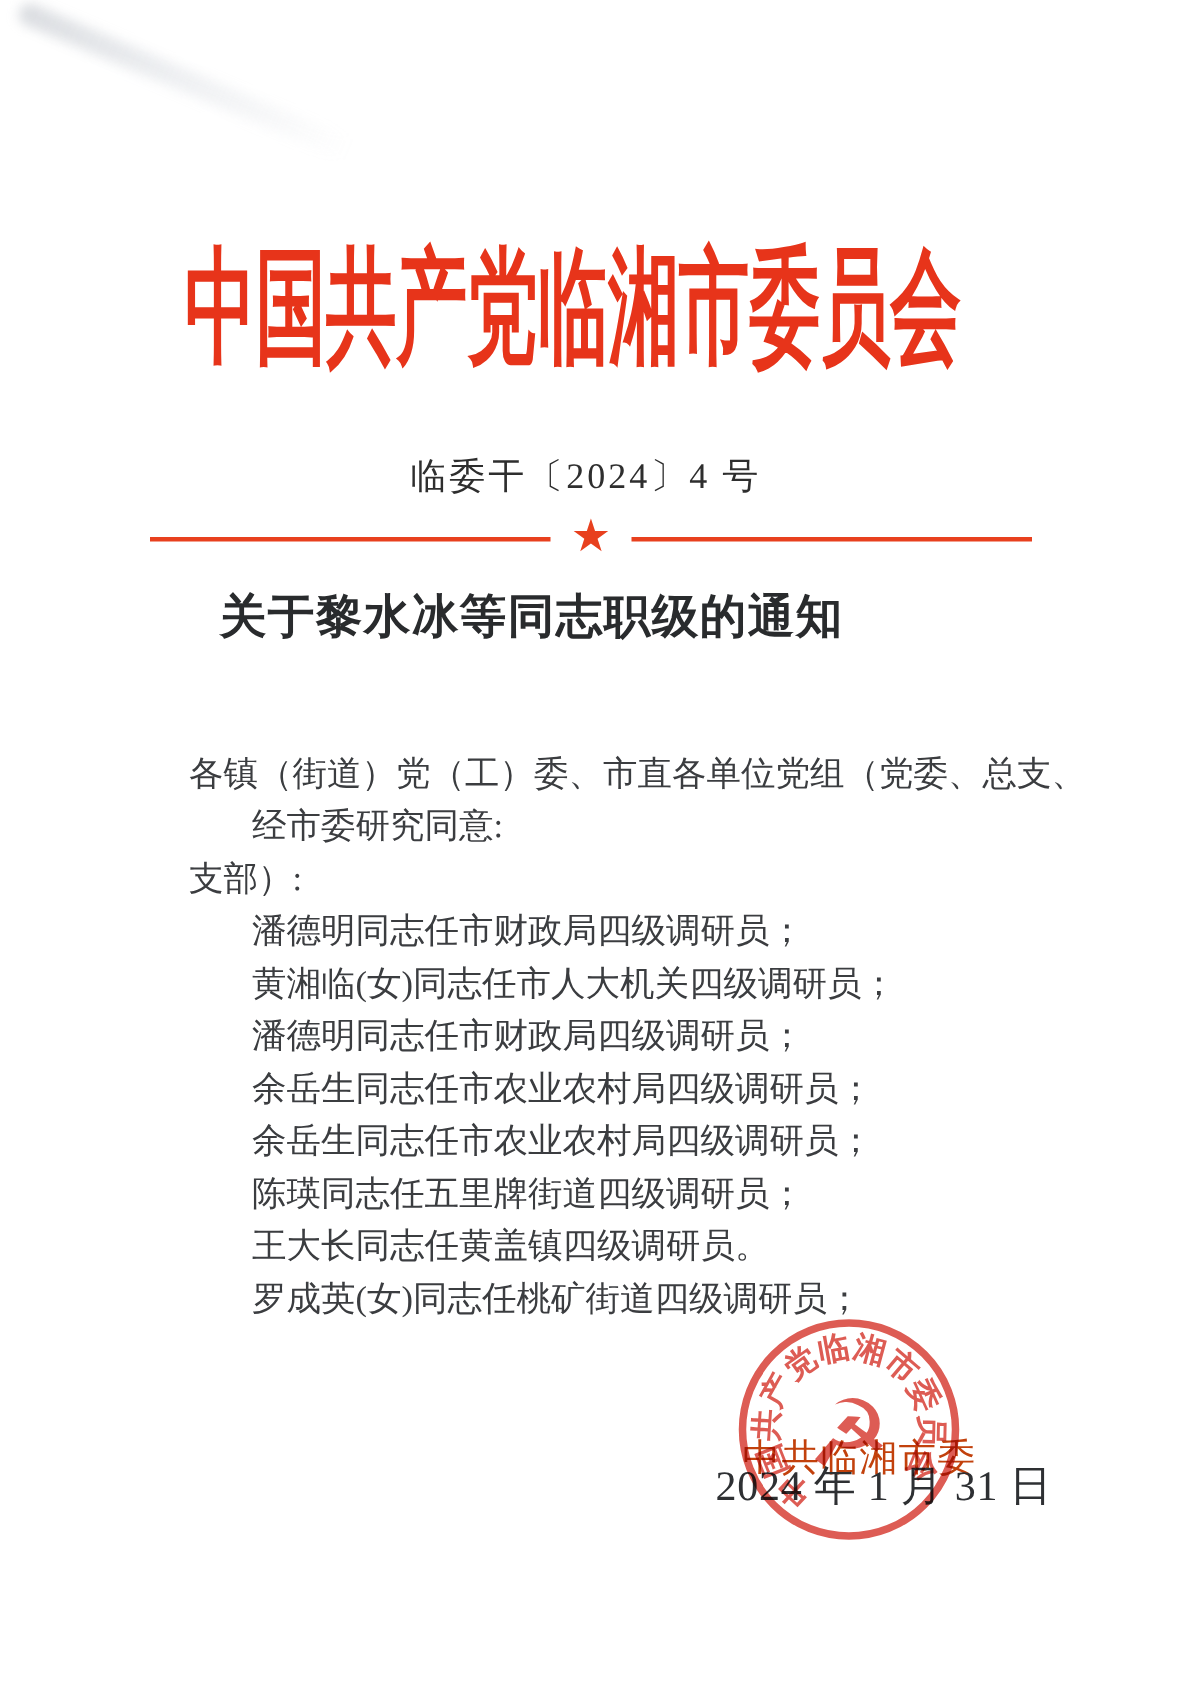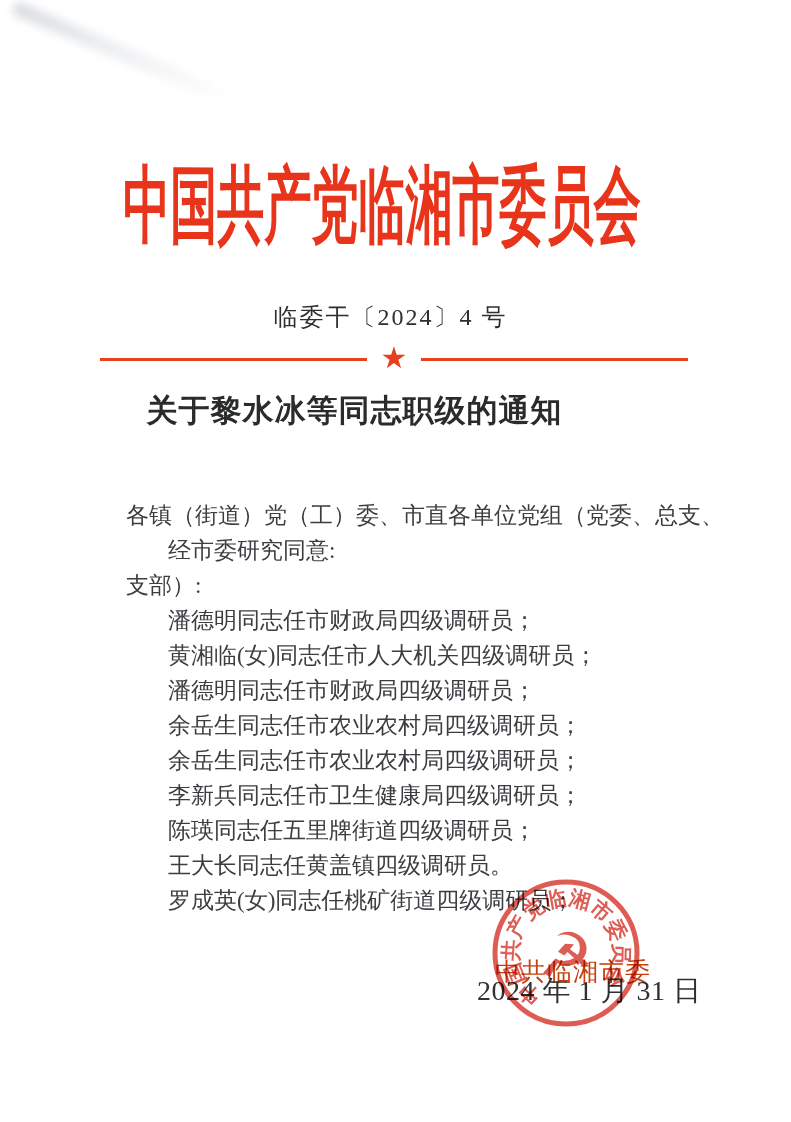--- a/index.html
+++ b/index.html
@@ -172,21 +172,20 @@
 
   <div class="body-block">
       <div class="body-line">各镇（街道）党（工）委、市直各单位党组（党委、总支、</div>
       <div class="body-line indent">经市委研究同意:</div>
       <div class="body-line">支部）:</div>
       <div class="body-line indent">潘德明同志任市财政局四级调研员；</div>
       <div class="body-line indent">黄湘临(女)同志任市人大机关四级调研员；</div>
       <div class="body-line indent">潘德明同志任市财政局四级调研员；</div>
       <div class="body-line indent">余岳生同志任市农业农村局四级调研员；</div>
       <div class="body-line indent">余岳生同志任市农业农村局四级调研员；</div>
-      <div class="body-line indent">李新兵同志任市卫生健康局四级调研员；</div>
       <div class="body-line indent">陈瑛同志任五里牌街道四级调研员；</div>
       <div class="body-line indent">王大长同志任黄盖镇四级调研员。</div>
       <div class="body-line indent">罗成英(女)同志任桃矿街道四级调研员；</div>
     </div>
 
   <div class="sig-org">中共临湘市委</div>
 
   <div class="sig-date">2024 年 1 月 31 日</div>
 
   <svg class="seal" viewBox="0 0 190 190" width="190" height="190">

